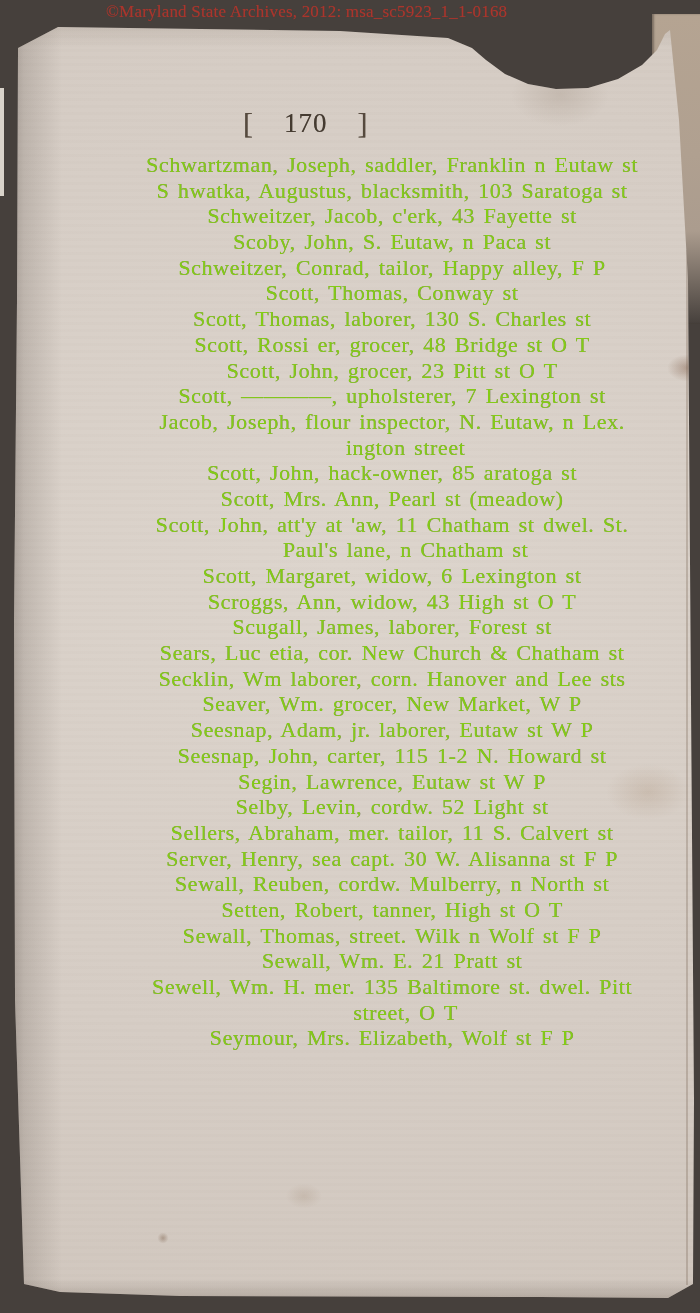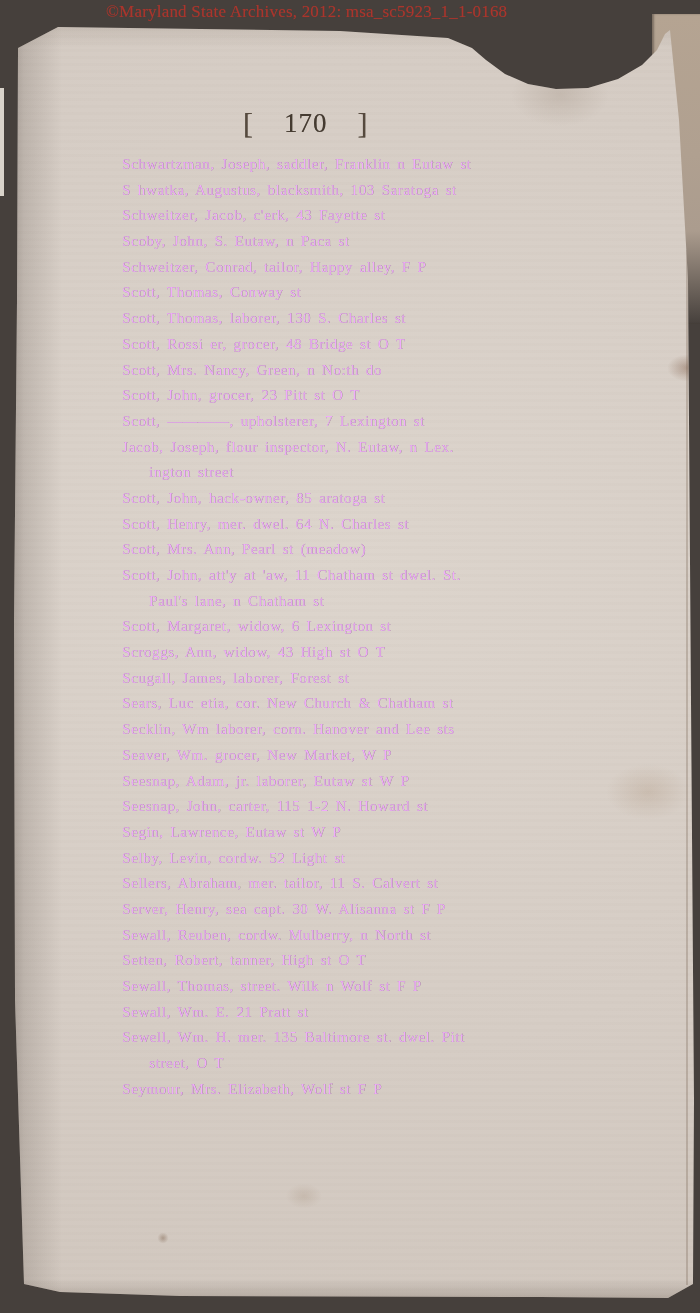--- a/index.html
+++ b/index.html
@@ -71,23 +71,24 @@
     display:inline-flex;align-items:flex-start;gap:0;
     color:#4a4036;white-space:pre;
     font-size:27px;line-height:34px;letter-spacing:1px;
     text-shadow:0 0 .6px rgba(74,64,54,.6);
   }
   .page-header .bracket{font-size:30px;line-height:33px;color:#564a3e;}
   .page-header .num{padding:0 30px;font-weight:normal;color:#453b31;}
 
   .listing{
     position:absolute;left:122px;top:152px;width:540px;
-    font-size:15px;color:#f0abfc;
+    font-size:22px;color:#84cc16;
     letter-spacing:.6px;word-spacing:2.4px;
     text-shadow:.2px .3px .6px rgba(59,51,43,.55);
+    text-align:center;
   }
   .entry{margin:0;padding:0;}
   .entry .l1, .entry .l2{
     line-height:25.7px;height:25.7px;white-space:nowrap;
   }
   .entry .l2{padding-left:27px;}
 </style>
 </head>
 <body>
 
@@ -130,39 +131,33 @@
         <div class="entry">
           <div class="l1">Scott, Thomas, Conway st</div>
         </div>
         <div class="entry">
           <div class="l1">Scott, Thomas, laborer, 130 S. Charles st</div>
         </div>
         <div class="entry">
           <div class="l1">Scott, Rossi er, grocer, 48 Bridge st O T</div>
         </div>
         <div class="entry">
-          <div class="l1">Scott, Mrs. Nancy, Green, n No:th do</div>
-        </div>
-        <div class="entry">
           <div class="l1">Scott, John, grocer, 23 Pitt st O T</div>
         </div>
         <div class="entry">
           <div class="l1">Scott, ————, upholsterer, 7 Lexington st</div>
         </div>
         <div class="entry">
           <div class="l1">Jacob, Joseph, flour inspector, N. Eutaw, n Lex.</div>
           <div class="l2">ington street</div>
         </div>
         <div class="entry">
           <div class="l1">Scott, John, hack-owner, 85  aratoga st</div>
         </div>
         <div class="entry">
-          <div class="l1">Scott, Henry, mer. dwel. 64 N. Charles st</div>
-        </div>
-        <div class="entry">
           <div class="l1">Scott, Mrs. Ann, Pearl st (meadow)</div>
         </div>
         <div class="entry">
           <div class="l1">Scott, John, att'y at 'aw, 11 Chatham st dwel. St.</div>
           <div class="l2">Paul's lane, n Chatham st</div>
         </div>
         <div class="entry">
           <div class="l1">Scott, Margaret, widow, 6 Lexington st</div>
         </div>
         <div class="entry">

